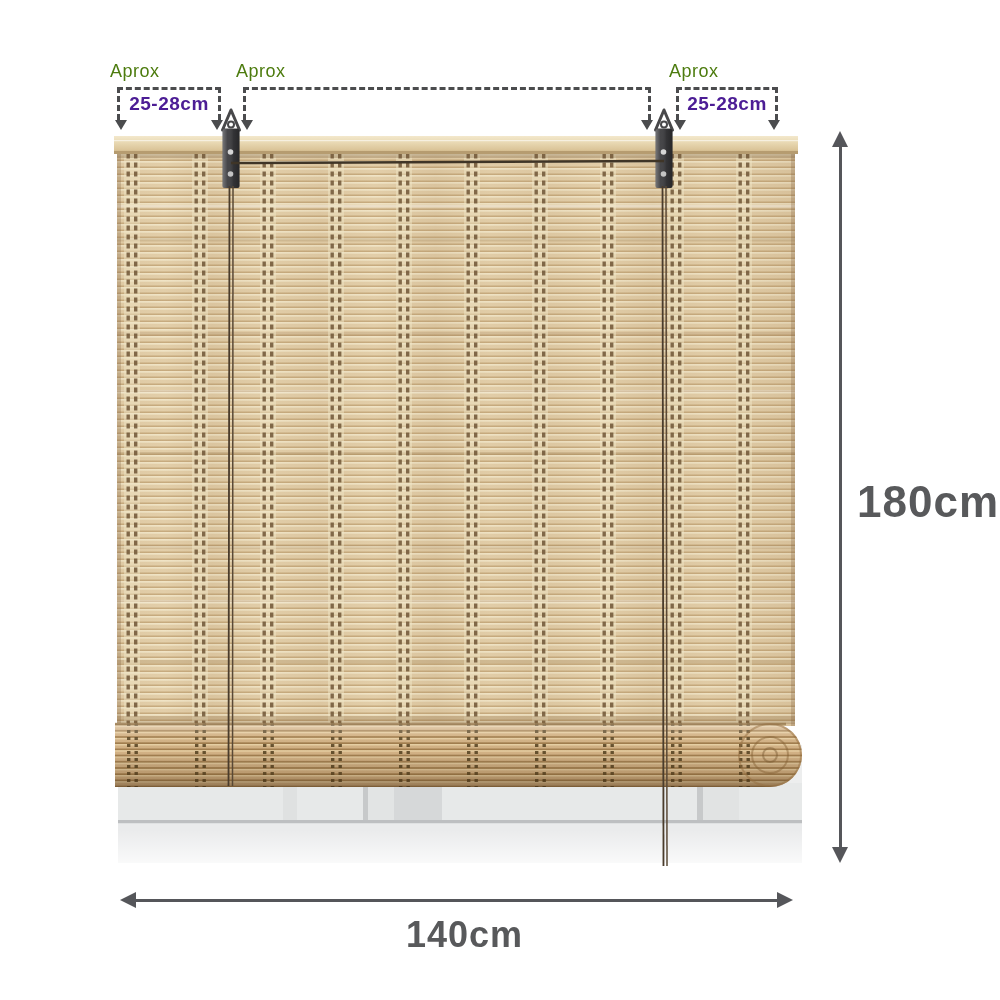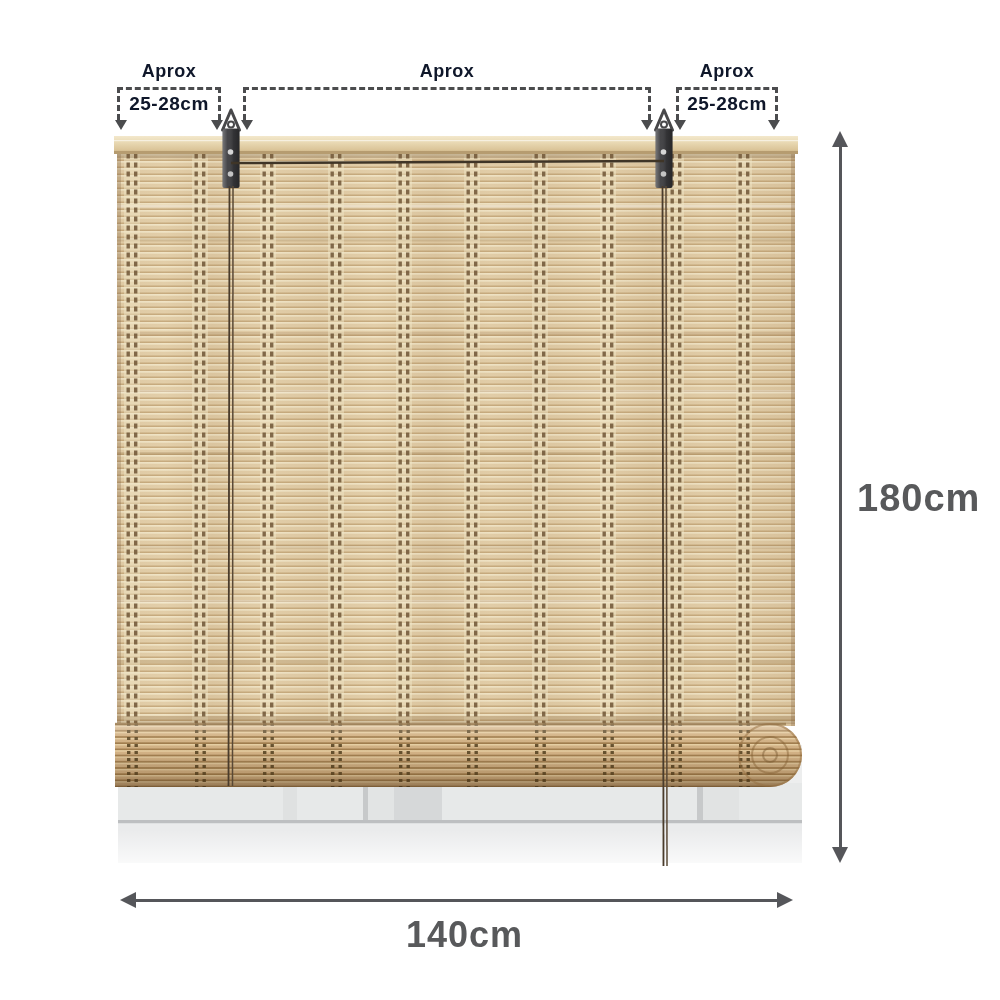--- a/index.html
+++ b/index.html
@@ -12,43 +12,43 @@
 
   
   .mbox{
     position:absolute;top:87px;height:33px;box-sizing:border-box;
     border:3px dashed #4b4c4e;border-bottom:none;
   }
   .mbox-left{left:117px;width:104px;}
   .mbox-center{left:243px;width:408px;}
   .mbox-right{left:676px;width:102px;}
   .mlabel{
-    position:absolute;left:-10px;right:-10px;top:-29px;text-align:center;
-    font-size:18px;font-weight:700;color:#0f172a;letter-spacing:.5px;
+    position:absolute;left:-10px;right:-10px;top:-29px;
+    font-size:18px;font-weight:400;color:#4d7c0f;letter-spacing:.5px;
   }
   .mvalue{
     position:absolute;left:0;right:0;top:3px;text-align:center;
-    font-size:19px;font-weight:700;color:#0f172a;letter-spacing:.5px;
+    font-size:19px;font-weight:700;color:#4c1d95;letter-spacing:.5px;
   }
   .mbox-center .mvalue{font-size:25px;top:4px;}
   .ah{position:absolute;width:0;height:0;}
   .ah-down{
     bottom:-10px;
     border-left:6.5px solid transparent;border-right:6.5px solid transparent;
     border-top:10px solid #4b4c4e;
   }
   .at-left{left:-5px;}
   .at-right{right:-5px;}
 
   
   .vline{position:absolute;left:839px;top:145px;width:3px;height:704px;background:#55565a;}
   .vah{position:absolute;left:832px;width:0;height:0;}
   .vah.up{top:131px;border-left:8.5px solid transparent;border-right:8.5px solid transparent;border-bottom:16px solid #55565a;}
   .vah.down{top:847px;border-left:8.5px solid transparent;border-right:8.5px solid transparent;border-top:16px solid #55565a;}
-  .vlabel{position:absolute;left:857px;top:477px;font-size:38px;font-weight:700;color:#58595b;letter-spacing:1px;}
+  .vlabel{position:absolute;left:857px;top:477px;font-size:44px;font-weight:700;color:#58595b;letter-spacing:1px;}
 
   
   .hline{position:absolute;left:134px;top:898.5px;width:645px;height:3px;background:#55565a;}
   .hah{position:absolute;top:891.5px;width:0;height:0;}
   .hah.left{left:120px;border-top:8.5px solid transparent;border-bottom:8.5px solid transparent;border-right:16px solid #55565a;}
   .hah.right{left:777px;border-top:8.5px solid transparent;border-bottom:8.5px solid transparent;border-left:16px solid #55565a;}
   .hlabel{position:absolute;left:128px;top:914px;width:673px;text-align:center;font-size:36px;font-weight:700;color:#58595b;letter-spacing:1px;}
 </style>
 </head>
 <body>

